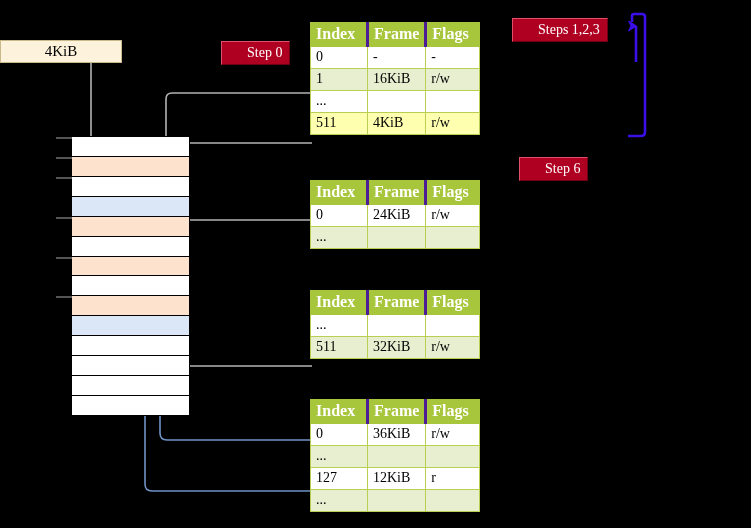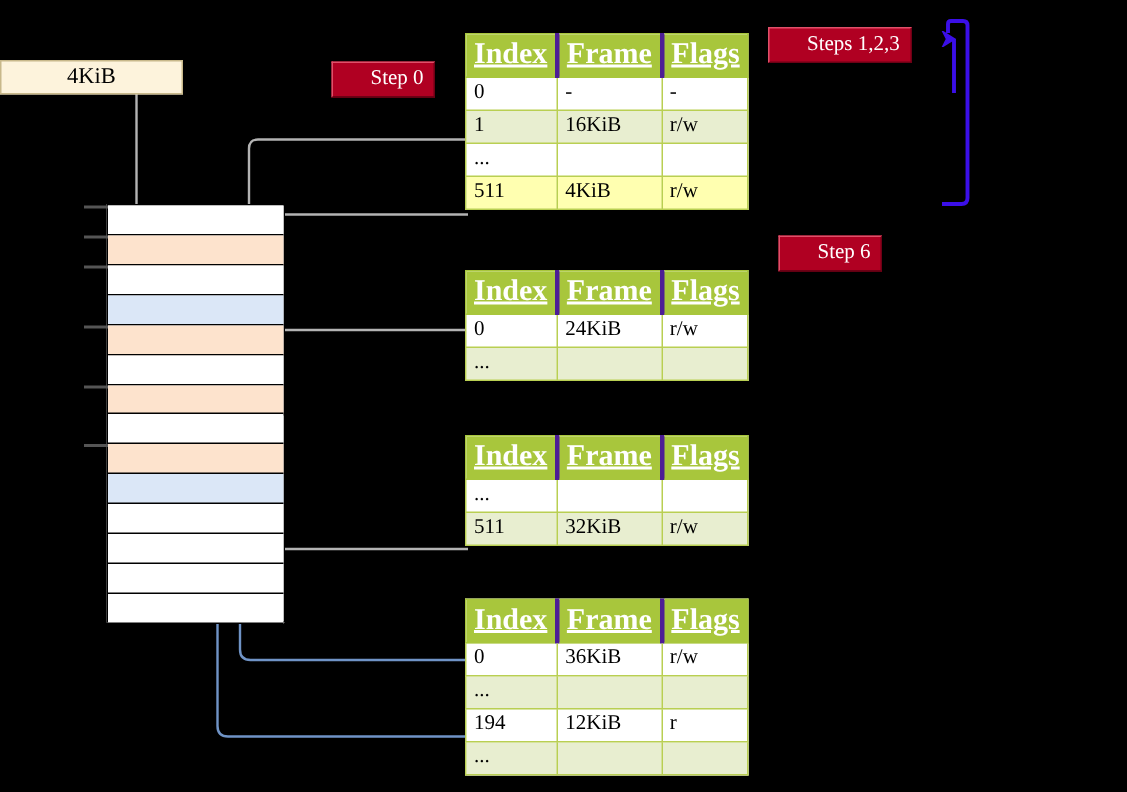--- a/index.html
+++ b/index.html
@@ -105,23 +105,22 @@
     text-align: left;
     font-weight: normal;
     height: 19px;
     box-sizing: border-box;
     vertical-align: middle;
   }
   .ptable th {
     background: #a8c63c;
     color: #ffffff;
     font-weight: bold;
-    font-size: 20px;
+    font-size: 16px;
     border-color: #a8c63c;
-    text-decoration: underline;
   }
   .ptable th.sep { border-left: 3px solid #4c1d95; }
   .ptable td.c-index { width: 57px; }
   .ptable td.c-frame { width: 58px; }
   .ptable td.c-flags { width: 54px; }
   tr.r-white td { background: #ffffff; }
   tr.r-green td { background: #e8eed0; }
   td.hl { background: #ffffb0 !important; }
 
   
@@ -287,21 +286,21 @@
           <td class="c-index">0</td>
           <td class="c-frame">36KiB</td>
           <td class="c-flags">r/w</td>
         </tr>
         <tr class="r-green">
           <td class="c-index">...</td>
           <td class="c-frame"></td>
           <td class="c-flags"></td>
         </tr>
         <tr class="r-white">
-          <td class="c-index">194</td>
+          <td class="c-index">127</td>
           <td class="c-frame">12KiB</td>
           <td class="c-flags">r</td>
         </tr>
         <tr class="r-green">
           <td class="c-index">...</td>
           <td class="c-frame"></td>
           <td class="c-flags"></td>
         </tr>
       </tbody>
   </table>

